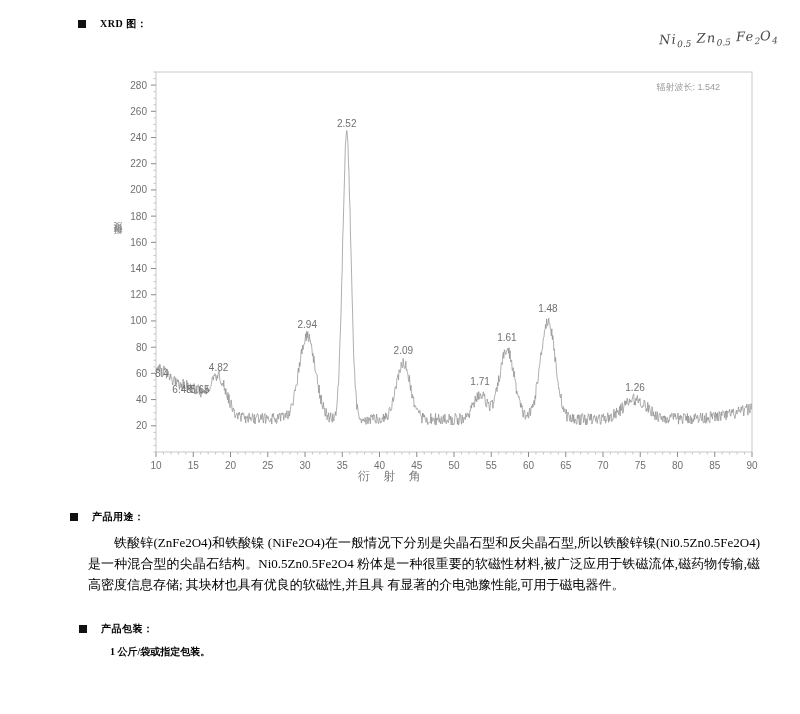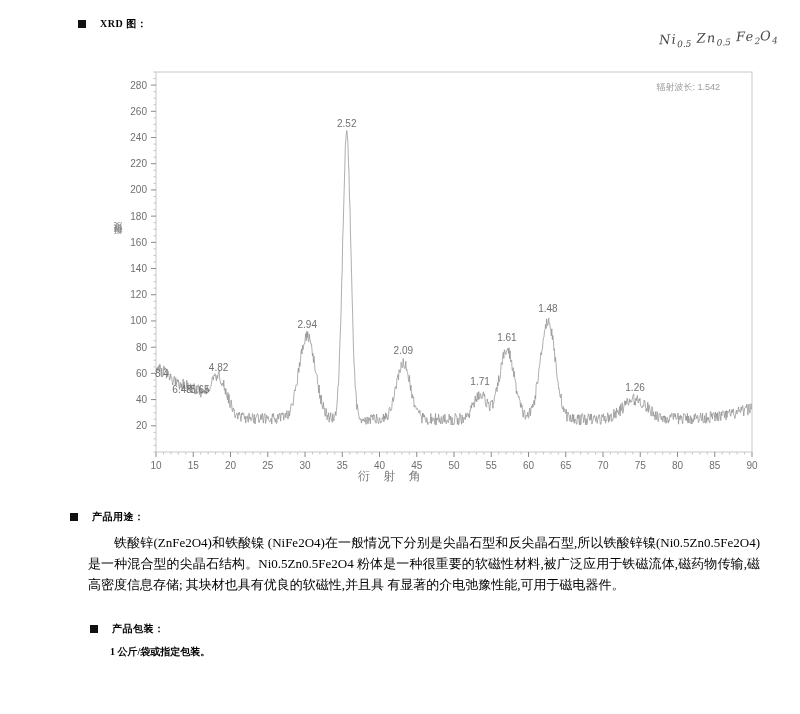--- a/index.html
+++ b/index.html
@@ -107,21 +107,21 @@
     letter-spacing: 5px;
   }
   #plot-svg {
     position: absolute;
     left: 0;
     top: 0;
   }
 
   
   #usage-head { position: absolute; left: 70px; top: 510px; text-align: center; }
-  #package-head { position: absolute; left: 90px; top: 622px; }
+  #package-head { position: absolute; left: 79px; top: 622px; }
 
   #usage-body {
     position: absolute;
     left: 88px;
     top: 532px;
     width: 672px;
     font-size: 13px;
     line-height: 21px;
     text-align: justify;
   }

